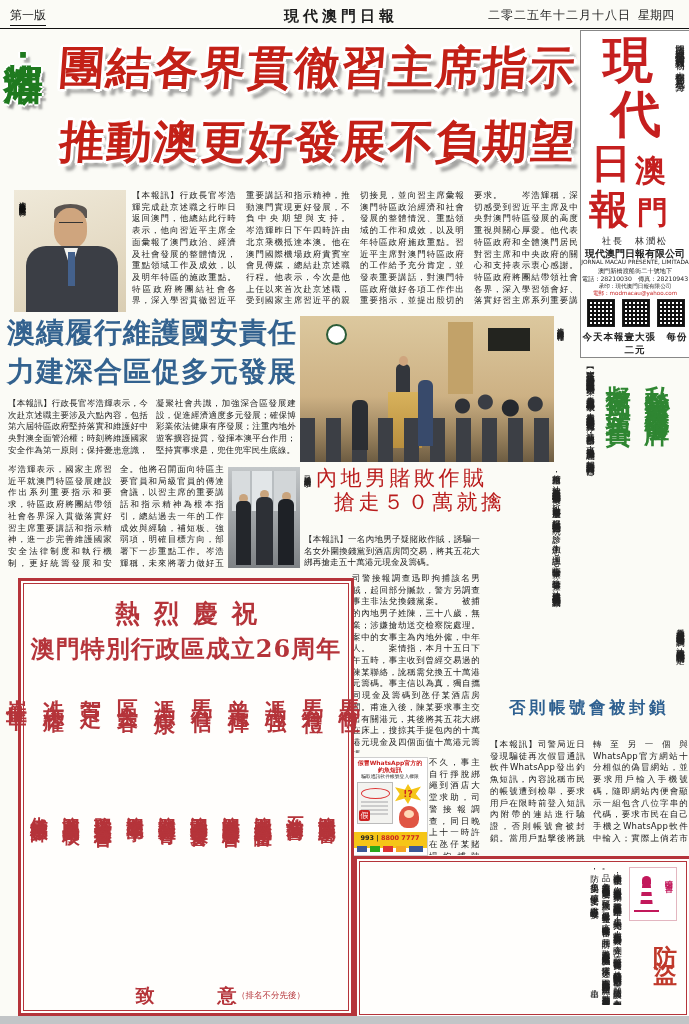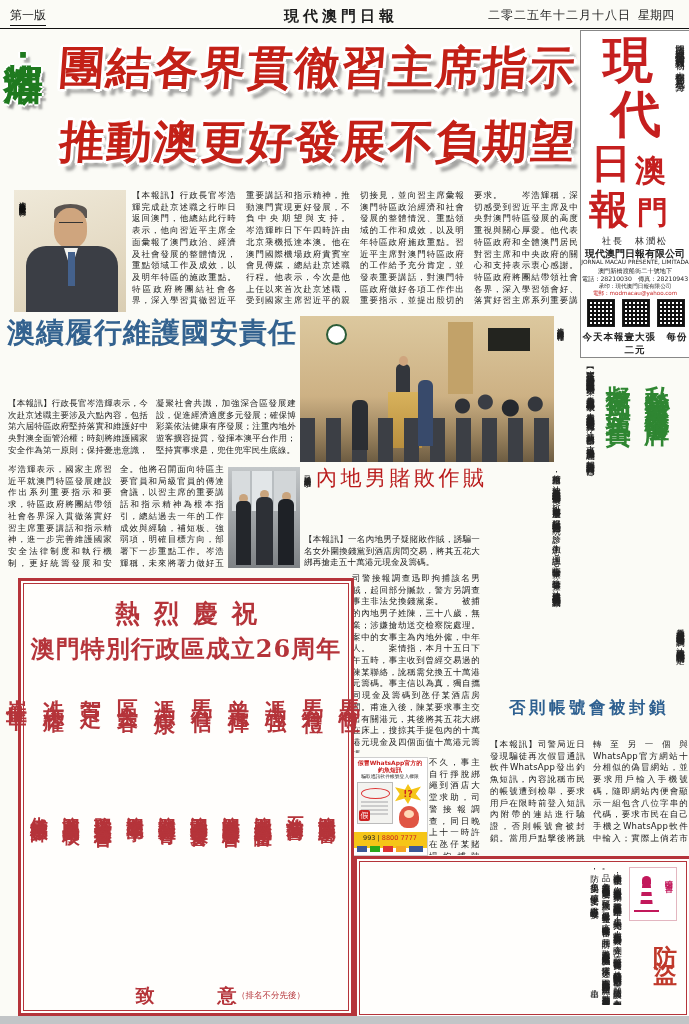--- a/index.html
+++ b/index.html
@@ -122,21 +122,21 @@
   .scam{left:352px;top:757px;width:74px;height:97px;background:#fff;border:1px solid #cfcfcf;overflow:hidden}
   .scam-title{left:2px;top:2px;width:70px;font-size:6px;font-weight:bold;color:#c22;line-height:1.1;text-align:center}
   .scam-sub{left:2px;top:15px;width:70px;font-size:4.8px;color:#333;text-align:center}
   .scam-phone{left:4px;top:24px;width:34px;height:40px;background:#f3f3f0;border:1px solid #bbb}
   .scam-phone i{position:absolute;left:3px;top:5px;width:27px;height:9px;border:1.2px solid #d33;border-radius:50%}
   .scam-phone b{position:absolute;left:3px;top:18px;width:27px;height:2px;background:#ccc;box-shadow:0 4px 0 #ccc,0 8px 0 #ccc,0 12px 0 #ccc}
   .scam-stamp{left:6px;top:52px;width:11px;height:11px;background:#c22;color:#fff;font-size:8px;line-height:11px;text-align:center;border-radius:2px}
   .scam-burst{left:42px;top:26px;width:26px;height:20px;background:#f5c518;clip-path:polygon(50% 0,63% 28%,100% 12%,80% 50%,100% 82%,62% 70%,50% 100%,36% 72%,0 86%,18% 50%,0 16%,38% 28%);color:#c22;font-weight:900;font-size:9px;text-align:center;line-height:20px}
   .scam-man{left:46px;top:48px;width:20px;height:22px;border-radius:50% 50% 40% 40%;background:#e05544}
   .scam-man i{position:absolute;left:5px;top:4px;width:10px;height:8px;border-radius:50%;background:#ffd9b8}
-  .scam-bar{left:0;top:74px;width:74px;height:16px;background:#f5c518;font-size:6.5px;font-weight:normal;color:#222;line-height:12px;text-align:center}
+  .scam-bar{left:0;top:74px;width:74px;height:16px;background:#f5c518;font-size:6.5px;font-weight:bold;color:#222;line-height:12px;text-align:center}
   .scam-bar em{font-style:normal;color:#c22}
   .scam-icons{left:4px;top:88px;width:66px;height:6px;background:
      linear-gradient(90deg,#3b5998 0 10px,transparent 10px 13px,#2aa81a 13px 23px,transparent 23px 26px,#d33 26px 36px,transparent 36px 39px,#f5a623 39px 49px,transparent 49px 52px,#3b5998 52px 62px)}
 
   
   .congrats{left:18px;top:578px;width:330px;height:432px;border:3px solid #b5343a;background:#fffefc}
   .congrats-inner{position:absolute;inset:2px;border:1px solid #b5343a}
   .cg-t1{left:0;top:16px;width:100%;text-align:center;font-size:25px;font-weight:bold;color:#b5343a;letter-spacing:14px;text-indent:14px}
   .cg-t2{left:0;top:52px;width:100%;text-align:center;font-size:24px;font-weight:bold;color:#b5343a;letter-spacing:1px}
   .cg-names{left:6px;top:102px;width:312px;height:100px;display:flex;flex-direction:row-reverse;justify-content:center}
@@ -200,20 +200,21 @@
   <div class="abs p-glass"></div>
   <div class="abs p-suit"></div>
   <div class="abs p-shirt"></div>
   <div class="abs p-tie"></div>
   <div class="abs photo-cap-onimg vert">岑浩輝稱政府將齊力做好明年方面的工作</div>
 </div>
 <div class="abs lead-body body-text cols-4">【本報訊】行政長官岑浩輝完成赴京述職之行昨日返回澳門，他總結此行時表示，他向習近平主席全面彙報了澳門政治、經濟及社會發展的整體情況，重點領域工作及成效，以及明年特區的施政重點。特區政府將團結社會各界，深入學習貫徹習近平重要講話和指示精神，推動澳門實現更好發展，不負中央期望與支持。　　岑浩輝昨日下午四時許由北京乘機抵達本澳。他在澳門國際機場政府貴賓室會見傳媒，總結赴京述職行程。他表示，今次是他上任以來首次赴京述職，受到國家主席習近平的親切接見，並向習主席彙報澳門特區政治經濟和社會發展的整體情況、重點領域的工作和成效，以及明年特區政府施政重點。習近平主席對澳門特區政府的工作給予充分肯定，並發表重要講話，對澳門特區政府做好各項工作作出重要指示，並提出殷切的要求。　　岑浩輝稱，深切感受到習近平主席及中央對澳門特區發展的高度重視與關心厚愛。他代表特區政府和全體澳門居民對習主席和中央政府的關心和支持表示衷心感謝。特區政府將團結帶領社會各界，深入學習領會好、落實好習主席系列重要講話的指示精神，謀劃好、落實好明年及未來一段時期的重點工作，推動澳門特區實現更好的發展，取得新的成效，不辜負習主席和中央的期望和囑托。　　新一屆特區政府履政快將第一年，有傳媒問及特首對工作的評價，岑浩輝認為全澳六十八萬居民最有發言權。他相信，這一年來感謝國家主席習近平、中央港澳辦及各部門對特區政府的肯定與支持，亦感謝澳門社會同心協力，特別是愛國愛澳社團與廣大市民，與政府共同落實重大惠民政策，應對自然災害，確保社會大局穩定、和諧、安全，他認為是中央支持、愛國愛澳社團協作、全社會共同奮鬥的結果。</div>
 
 <div class="abs natsec-hl serif">
   <div>澳續履行維護國安責任</div>
+  <div>力建深合區促多元發展</div>
 </div>
 <div class="abs natsec-b1 body-text cols-2">【本報訊】行政長官岑浩輝表示，今次赴京述職主要涉及六點內容，包括第六屆特區政府堅持落實和維護好中央對澳全面管治權；時刻將維護國家安全作為第一原則；保持憂患意識，凝聚社會共識，加強深合區發展建設，促進經濟適度多元發展；確保博彩業依法健康有序發展；注重內地外遊客擴容提質，發揮本澳平台作用；堅持實事求是，兜住兜牢民生底線。</div>
 <div class="abs natsec-b2 body-text cols-2">岑浩輝表示，國家主席習近平就澳門特區發展建設作出系列重要指示和要求，特區政府將團結帶領社會各界深入貫徹落實好習主席重要講話和指示精神，進一步完善維護國家安全法律制度和執行機制，更好統籌發展和安全。他將召開面向特區主要官員和局級官員的傳達會議，以習主席的重要講話和指示精神為根本指引，總結過去一年的工作成效與經驗，補短板、強弱項，明確目標方向，部署下一步重點工作。岑浩輝稱，未來將著力做好五方面工作，包括主動對接好國家「十五五」規劃，特區政府亦將編制和實施好「二五」規劃，目前已啟動前期編制工作；堅持和完善行政主導體制，加快推進改革和職能架構重整，建設廉潔、高效、有為的服務型政府；紮實推進經濟適度多元發展，加快落實設立政府產業基金與引導基金相關工作，有序推進各項重大工程建設；加快推進橫琴深合區建設，以澳琴一體化為目標，重點打造一批標誌性和有帶動效應的工程和項目；更好融入和服務國家發展大局，持續推進「一中心、一平台、一基地」以及「一高地」的建設，協助國家更高水平對外開放。</div>
 
 <div class="abs photo photo-press">
   <div class="abs pr-emblem"></div>
   <div class="abs pr-tv"></div>
   <div class="abs pr-door"></div>
   <div class="abs pr-speaker"></div>
   <div class="abs pr-speaker-head"></div>
@@ -231,20 +232,21 @@
   <div class="abs ar-h2"></div>
   <div class="abs ar-h3"></div>
   <div class="abs ar-f1"></div>
   <div class="abs ar-f2"></div>
   <div class="abs ar-f3"></div>
 </div>
 <div class="abs pic-cap cap-arrest vert">司警拘捕涉案的內地男子</div>
 
 <div class="abs robbery-hl serif">
   <div class="rl1">內地男賭敗作賊</div>
+  <div class="rl3">搶走５０萬就擒</div>
 </div>
 <div class="abs robbery-b1 body-text">【本報訊】一名內地男子疑賭敗作賊，誘騙一名女外圍換錢黨到酒店房間交易，將其五花大綁再搶走五十萬港元現金及籌碼。</div>
 <div class="abs robbery-b2 body-text">司警接報調查迅即拘捕該名男賊，起回部分贓款，警方另調查事主非法兌換錢黨案。　　被捕的內地男子姓陳，三十八歲，無業；涉嫌搶劫送交檢察院處理。案中的女事主為內地外僱，中年人。　　案情指，本月十五日下午五時，事主收到曾經交易過的陳某聯絡，訛稱需兌換五十萬港元籌碼。事主信以為真，獨自攜同現金及籌碼到氹仔某酒店房間。甫進入後，陳某要求事主交出有關港元，其後將其五花大綁在床上，搜掠其手提包內的十萬港元現金及四個面值十萬港元籌碼。</div>
 <div class="abs robbery-b3 body-text">不久，事主自行掙脫綁繩到酒店大堂求助，司警接報調查，同日晚上十一時許在氹仔某賭場拘捕陳某。</div>
 
 <div class="abs medical-hl vert serif">
   <div>私營醫療機構發牌</div>
   <div>擬衛局一站式主責</div>
 </div>
 <div class="abs medical-b1 vbody vert">【本報訊】立法會第一常設委員會昨日首次審議《私營醫療機構業務》法案。委員會主席黃顯輝及秘書李靜儀表示，未來衛生局將負責私營醫療機構的一站式發牌程序，涉及其它部門的事務，也可透過衛生局協調處理，相關申請人毋需再到其它部門。</div>

